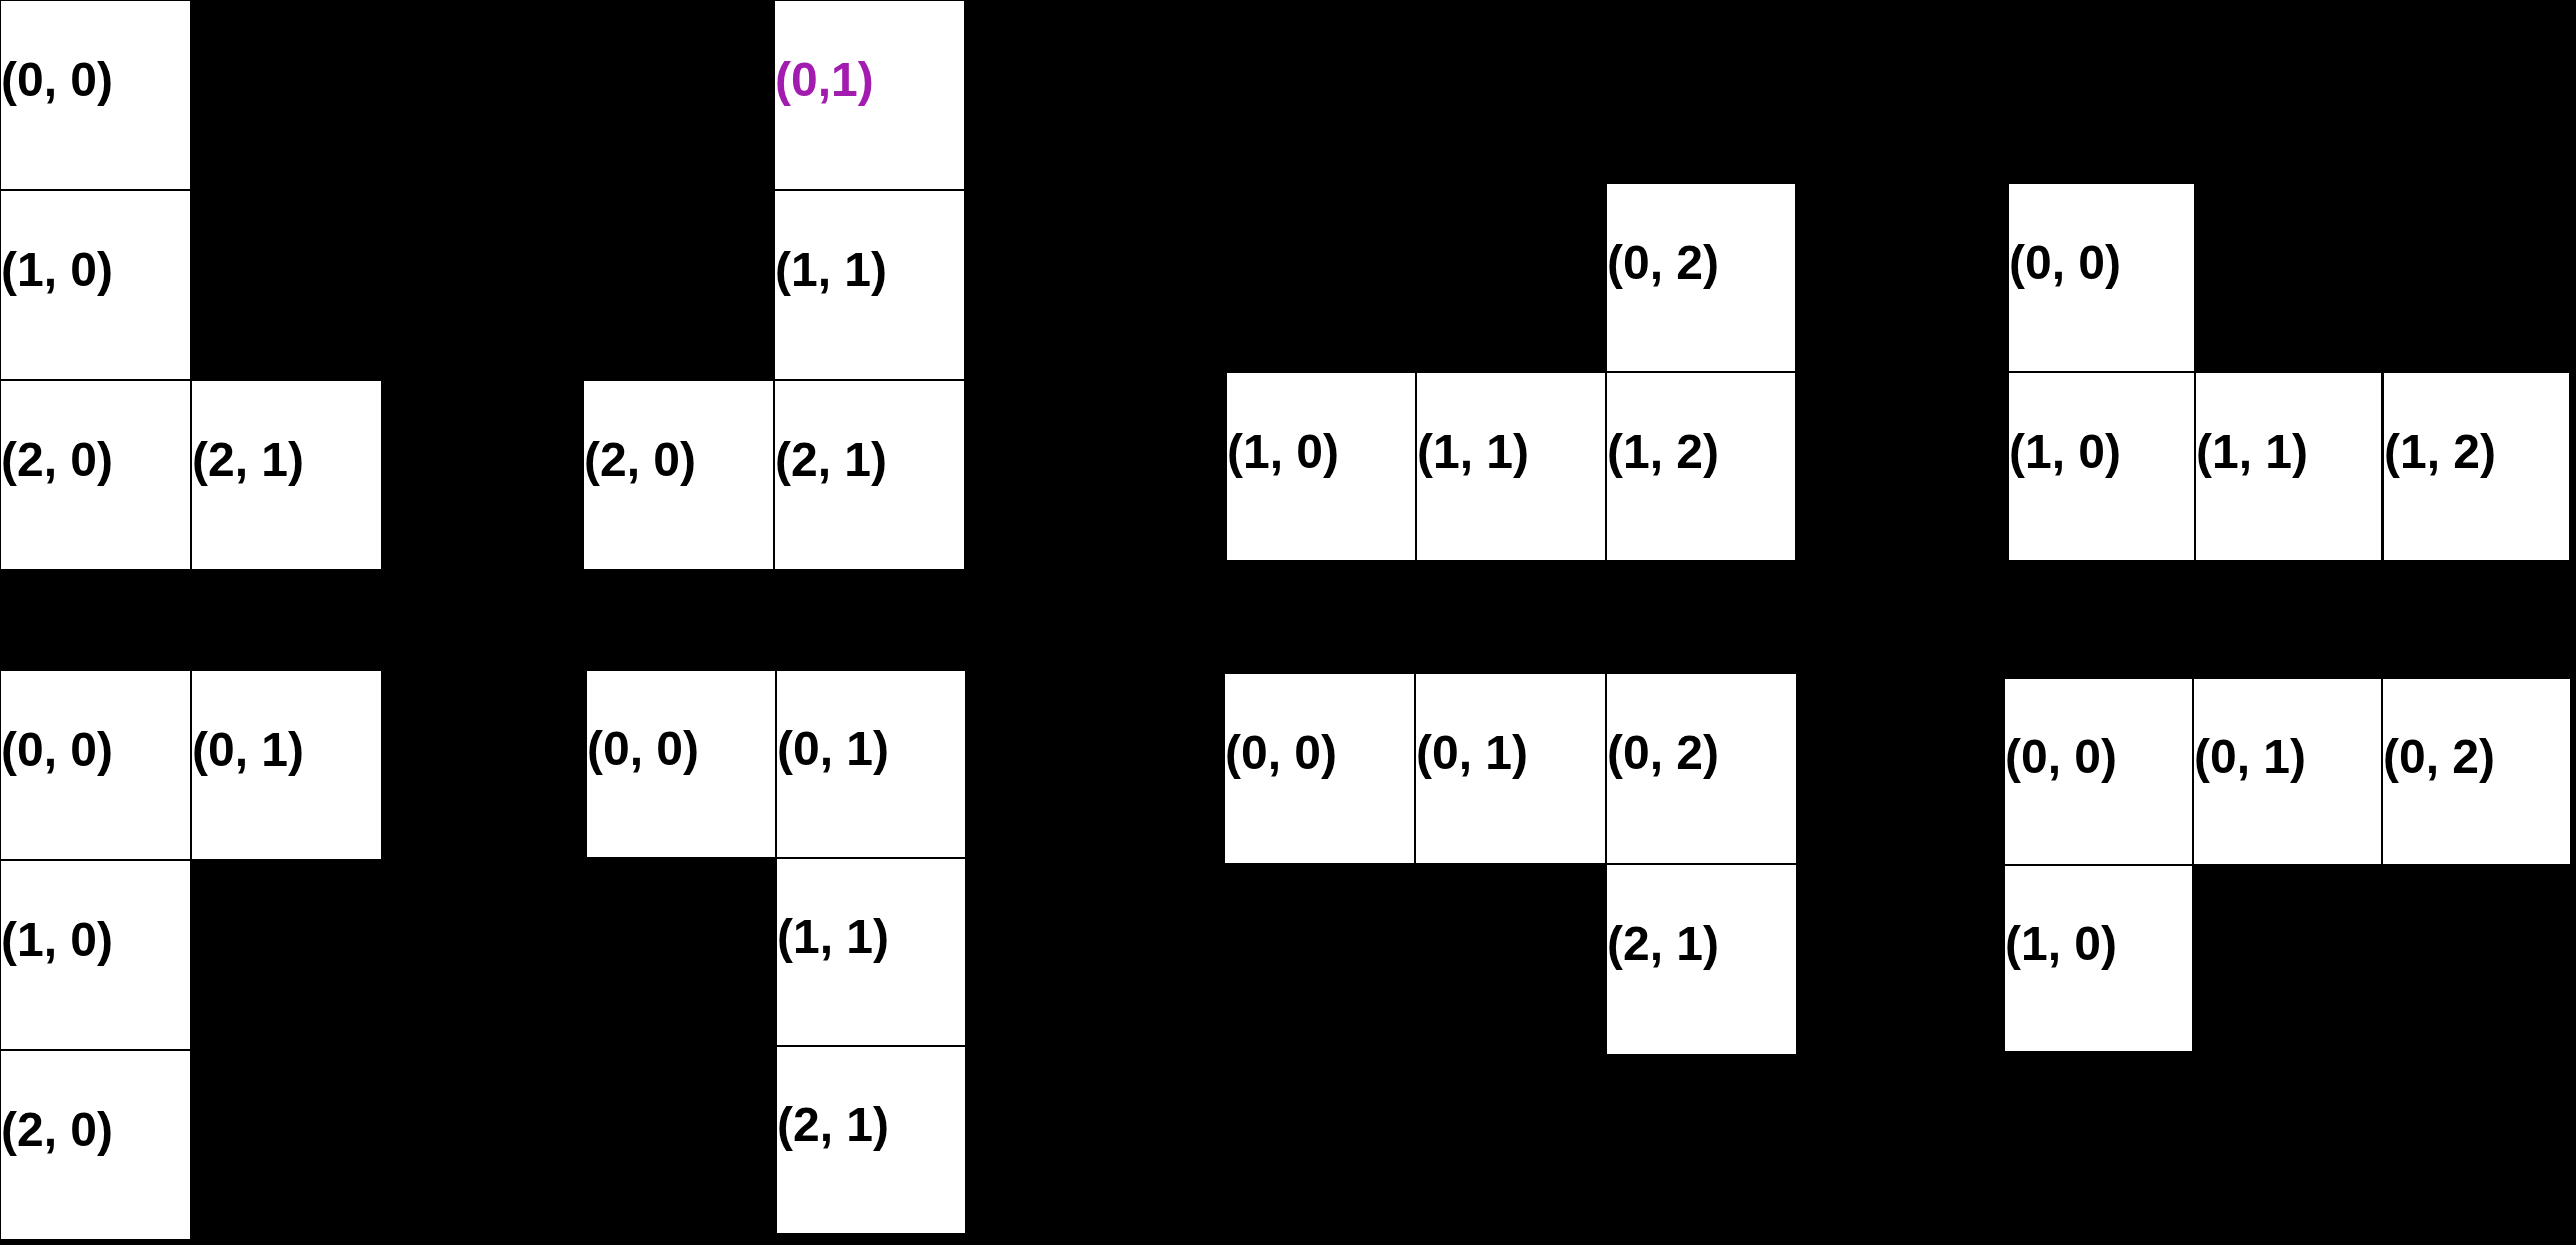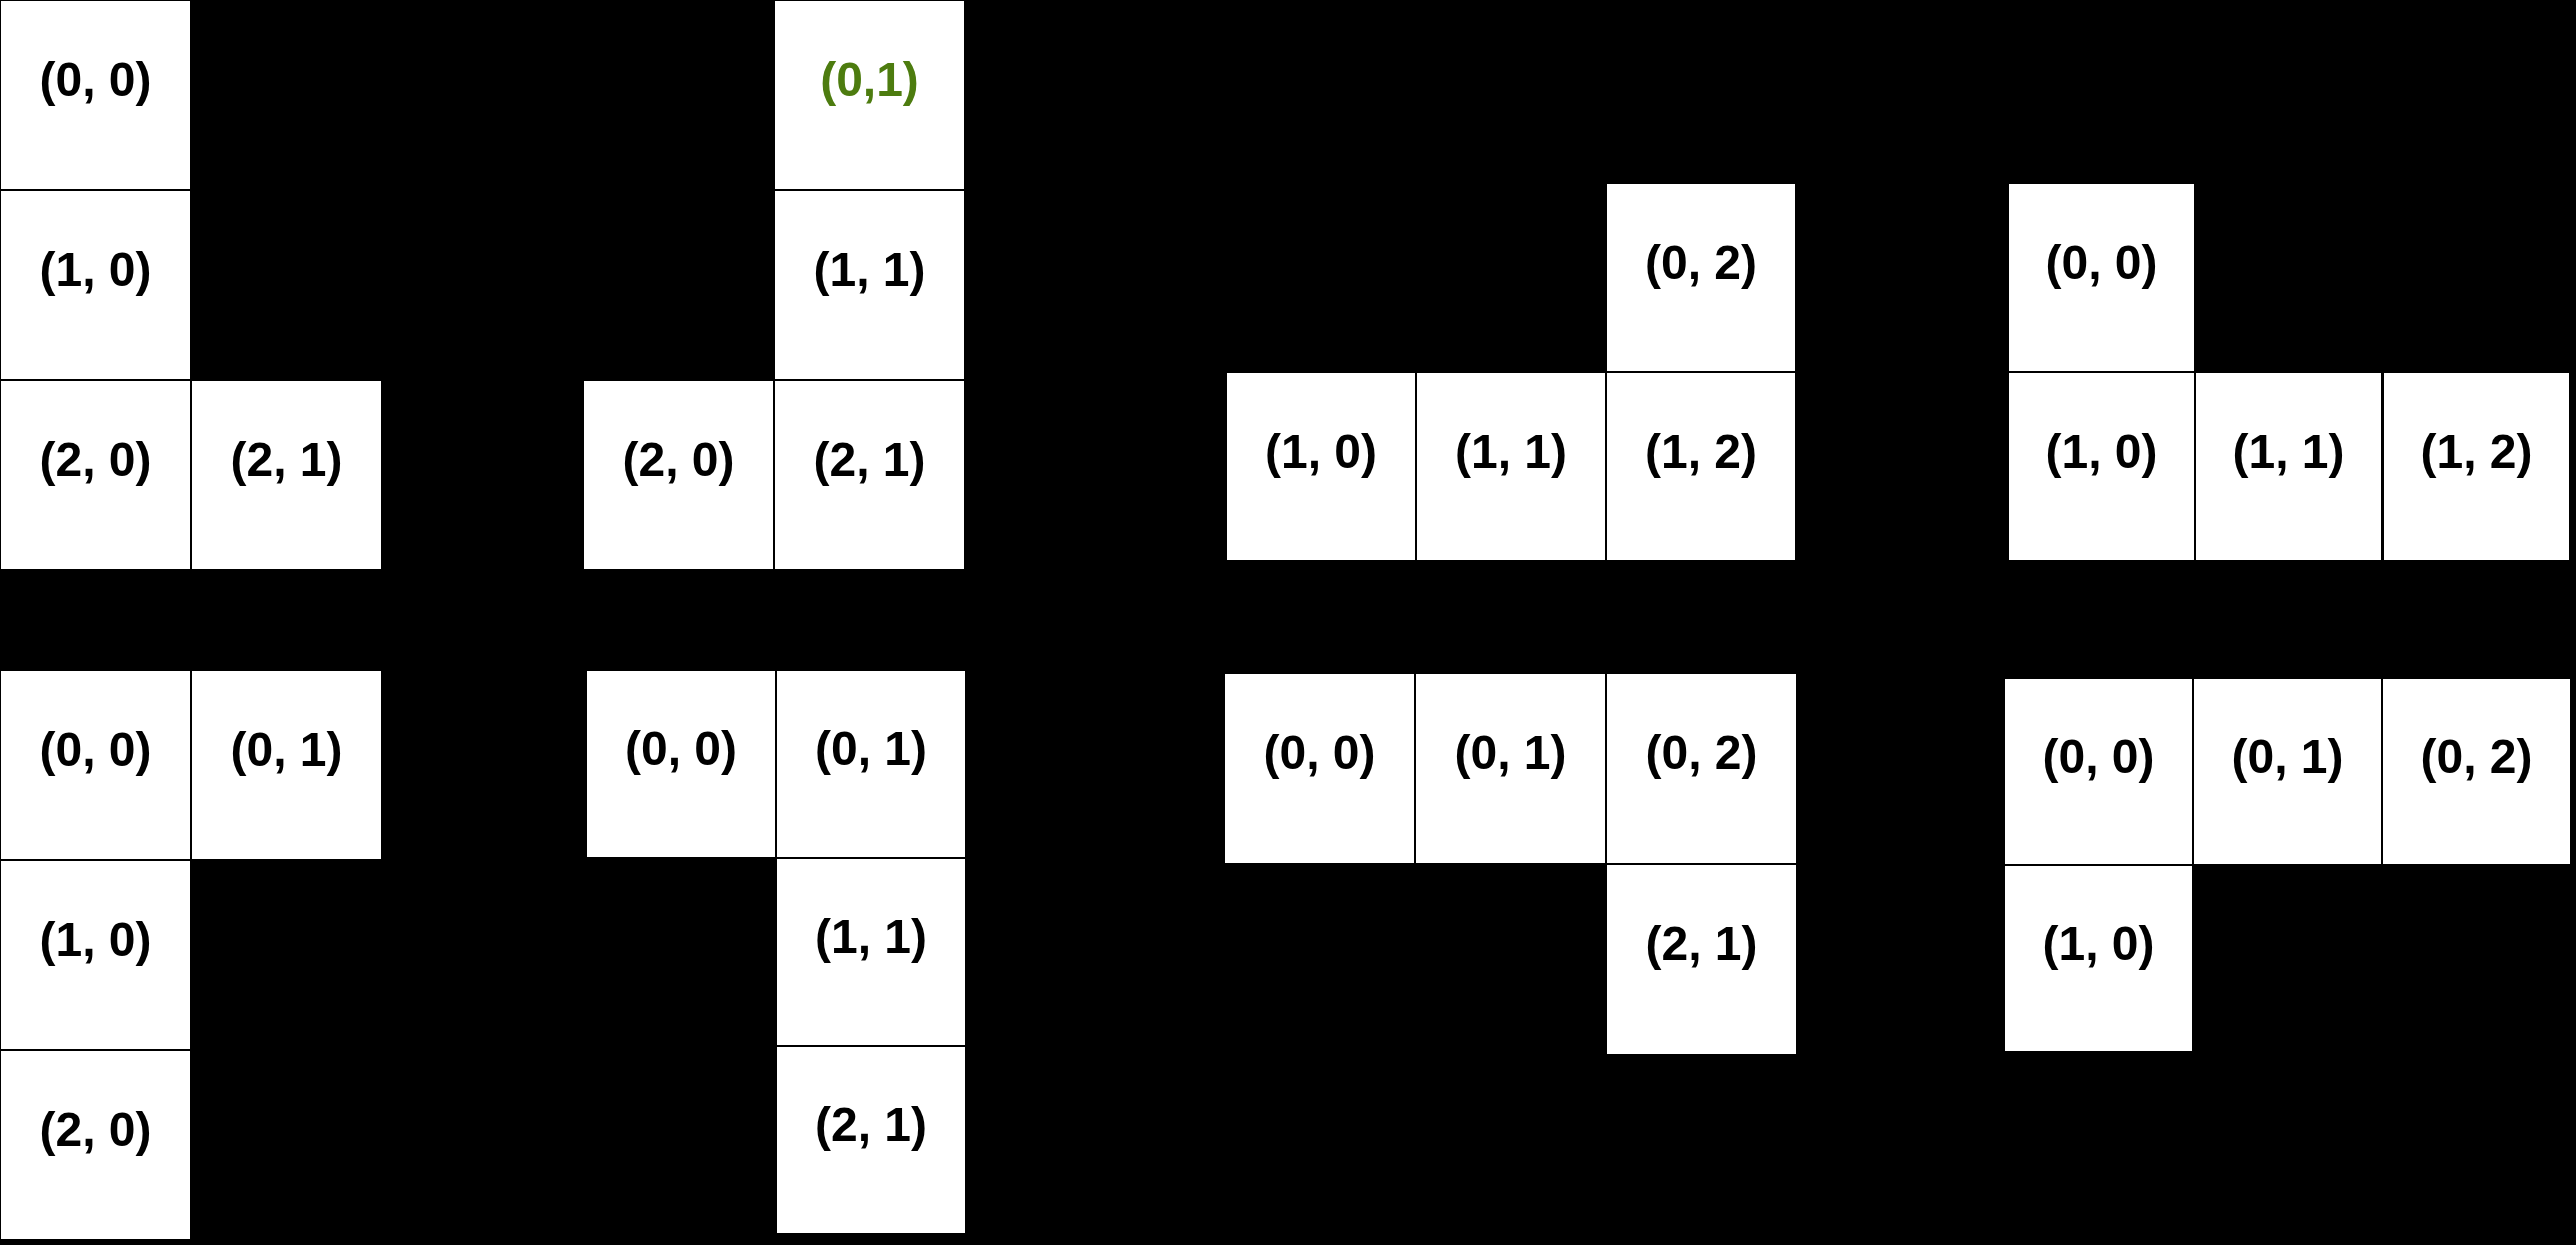--- a/index.html
+++ b/index.html
@@ -23,21 +23,20 @@
     background: #ffffff;
     border: 1.9px solid #000000;
     box-sizing: border-box;
   }
   .cell-label {
     position: absolute;
     left: 0;
     right: 0;
     top: 42%;
     transform: translateY(-50%);
-    text-align: center;
     font-weight: bold;
     font-size: 48px;
     line-height: 1;
     color: #000000;
     white-space: nowrap;
   }
 </style>
 </head>
 <body>
 
@@ -51,21 +50,21 @@
       </div>
       <div class="cell" style="left: 0px; top: 380px; width: 191px; height: 190px; background: rgb(255, 255, 255); border-color: rgb(0, 0, 0);">
         <div class="cell-label" style="color: rgb(0, 0, 0);">(2, 0)</div>
       </div>
       <div class="cell" style="left: 191px; top: 380px; width: 191px; height: 190px; background: rgb(255, 255, 255); border-color: rgb(0, 0, 0);">
         <div class="cell-label" style="color: rgb(0, 0, 0);">(2, 1)</div>
       </div>
     </div>
     <div class="piece" style="left: 583px; top: 0px;">
       <div class="cell" style="left: 191px; top: 0px; width: 191px; height: 190px; background: rgb(255, 255, 255); border-color: rgb(0, 0, 0);">
-        <div class="cell-label" style="color: #4d7c0f;">(0,1)</div>
+        <div class="cell-label" style="color: #a21caf;">(0,1)</div>
       </div>
       <div class="cell" style="left: 191px; top: 190px; width: 191px; height: 190px; background: rgb(255, 255, 255); border-color: rgb(0, 0, 0);">
         <div class="cell-label" style="color: rgb(0, 0, 0);">(1, 1)</div>
       </div>
       <div class="cell" style="left: 0px; top: 380px; width: 191px; height: 190px; background: rgb(255, 255, 255); border-color: rgb(0, 0, 0);">
         <div class="cell-label" style="color: rgb(0, 0, 0);">(2, 0)</div>
       </div>
       <div class="cell" style="left: 191px; top: 380px; width: 191px; height: 190px; background: rgb(255, 255, 255); border-color: rgb(0, 0, 0);">
         <div class="cell-label" style="color: rgb(0, 0, 0);">(2, 1)</div>
       </div>

